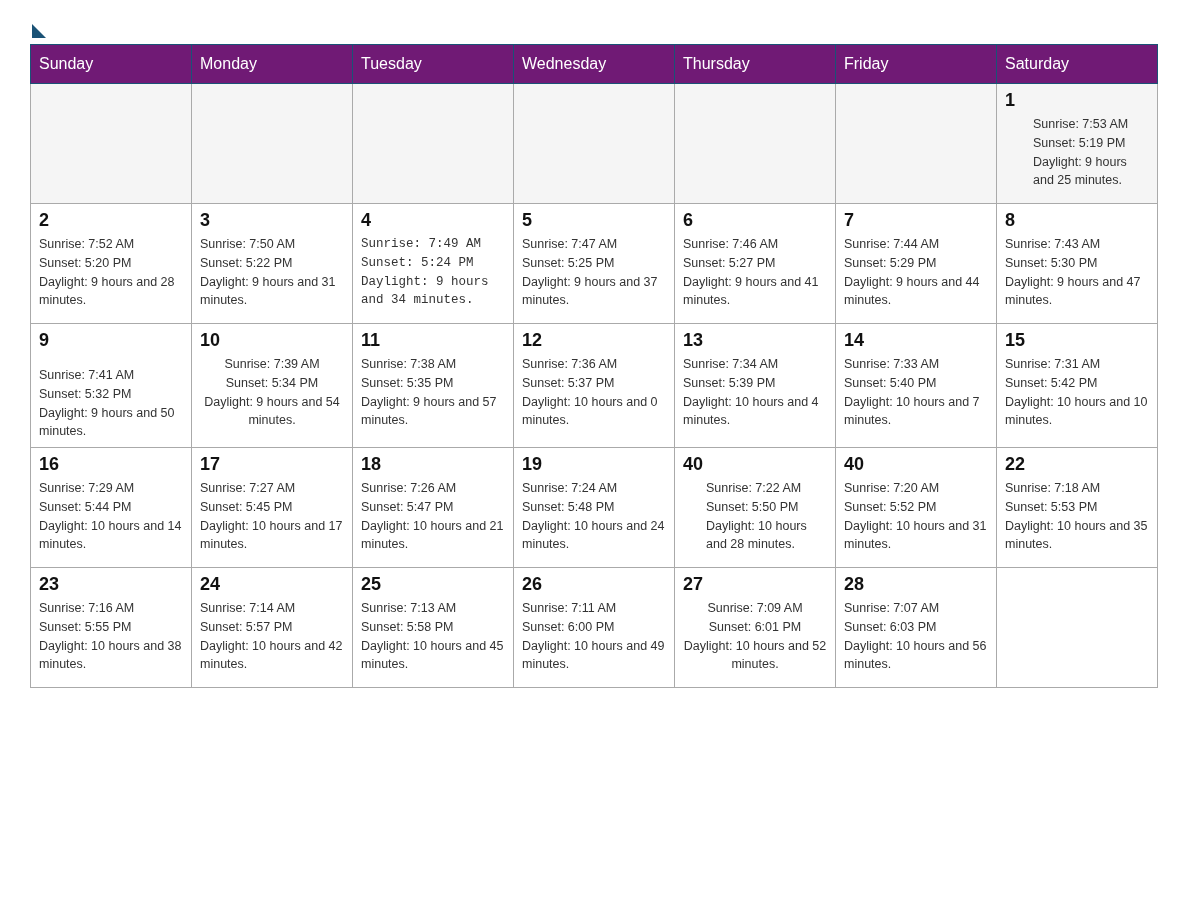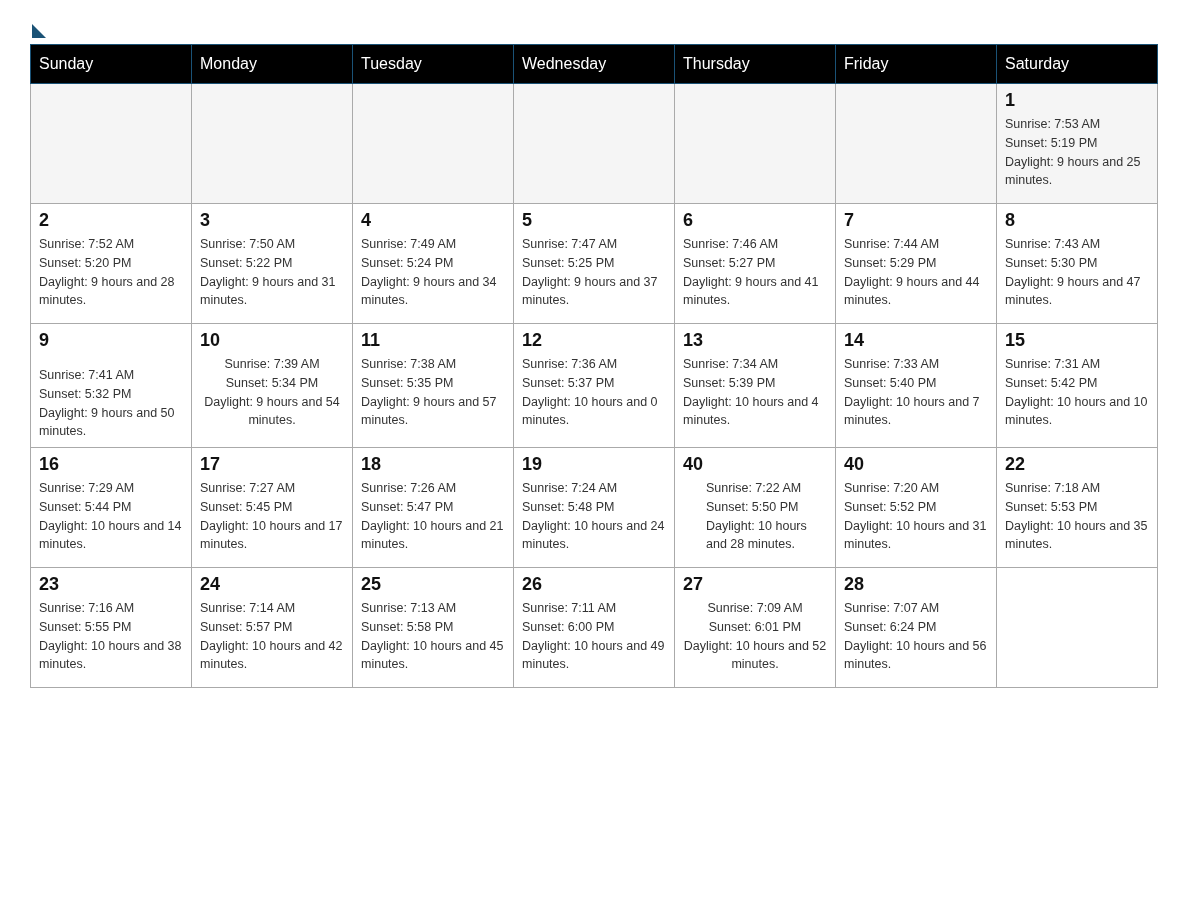--- a/index.html
+++ b/index.html
@@ -60,21 +60,21 @@
       font-size: 22px;
       color: #444;
       margin-top: 4px;
     }
     .calendar {
       width: 100%;
       border-collapse: collapse;
       margin-top: 10px;
     }
     .calendar th {
-      background-color: #000000;
+      background-color: #701a75;
       color: #fff;
       font-size: 16px;
       font-weight: normal;
       padding: 10px 8px;
       border: 1px solid #1a5276;
       text-align: left;
     }
     .calendar td {
       vertical-align: top;
       border: 1px solid #aaa;
@@ -139,41 +139,41 @@
   <tbody id="calendar-body">
   <tr>
         <td class="empty-cell"></td>
         <td class="empty-cell"></td>
         <td class="empty-cell"></td>
         <td class="empty-cell"></td>
         <td class="empty-cell"></td>
         <td class="empty-cell"></td>
         <td>
           <span class="day-number">1</span>
-          <div class="day-info" style="white-space: pre-line;">Sunrise: 7:53 AM
+          <div class="day-info" style="white-space: pre-line; margin-left: 28px;">Sunrise: 7:53 AM
 Sunset: 5:19 PM
 Daylight: 9 hours and 25 minutes.</div>
         </td>
       </tr>
       <tr>
         <td>
           <span class="day-number">2</span>
           <div class="day-info" style="white-space: pre-line;">Sunrise: 7:52 AM
 Sunset: 5:20 PM
 Daylight: 9 hours and 28 minutes.</div>
         </td>
         <td>
           <span class="day-number">3</span>
           <div class="day-info" style="white-space: pre-line;">Sunrise: 7:50 AM
 Sunset: 5:22 PM
 Daylight: 9 hours and 31 minutes.</div>
         </td>
         <td>
           <span class="day-number">4</span>
-          <div class="day-info" style="white-space: pre-line;">Sunrise: 7:49 AM
+          <div class="day-info" style="white-space: pre-line; font-family: Liberation Mono, monospace;">Sunrise: 7:49 AM
 Sunset: 5:24 PM
 Daylight: 9 hours and 34 minutes.</div>
         </td>
         <td>
           <span class="day-number">5</span>
           <div class="day-info" style="white-space: pre-line;">Sunrise: 7:47 AM
 Sunset: 5:25 PM
 Daylight: 9 hours and 37 minutes.</div>
         </td>
         <td>
@@ -310,19 +310,19 @@
         </td>
         <td>
           <span class="day-number">27</span>
           <div class="day-info" style="white-space: pre-line; text-align: center;">Sunrise: 7:09 AM
 Sunset: 6:01 PM
 Daylight: 10 hours and 52 minutes.</div>
         </td>
         <td>
           <span class="day-number">28</span>
           <div class="day-info" style="white-space: pre-line;">Sunrise: 7:07 AM
-Sunset: 6:24 PM
+Sunset: 6:03 PM
 Daylight: 10 hours and 56 minutes.</div>
         </td>
         <td class="empty-cell"></td>
       </tr>
     </tbody>
 </table>
 
 </body></html>

